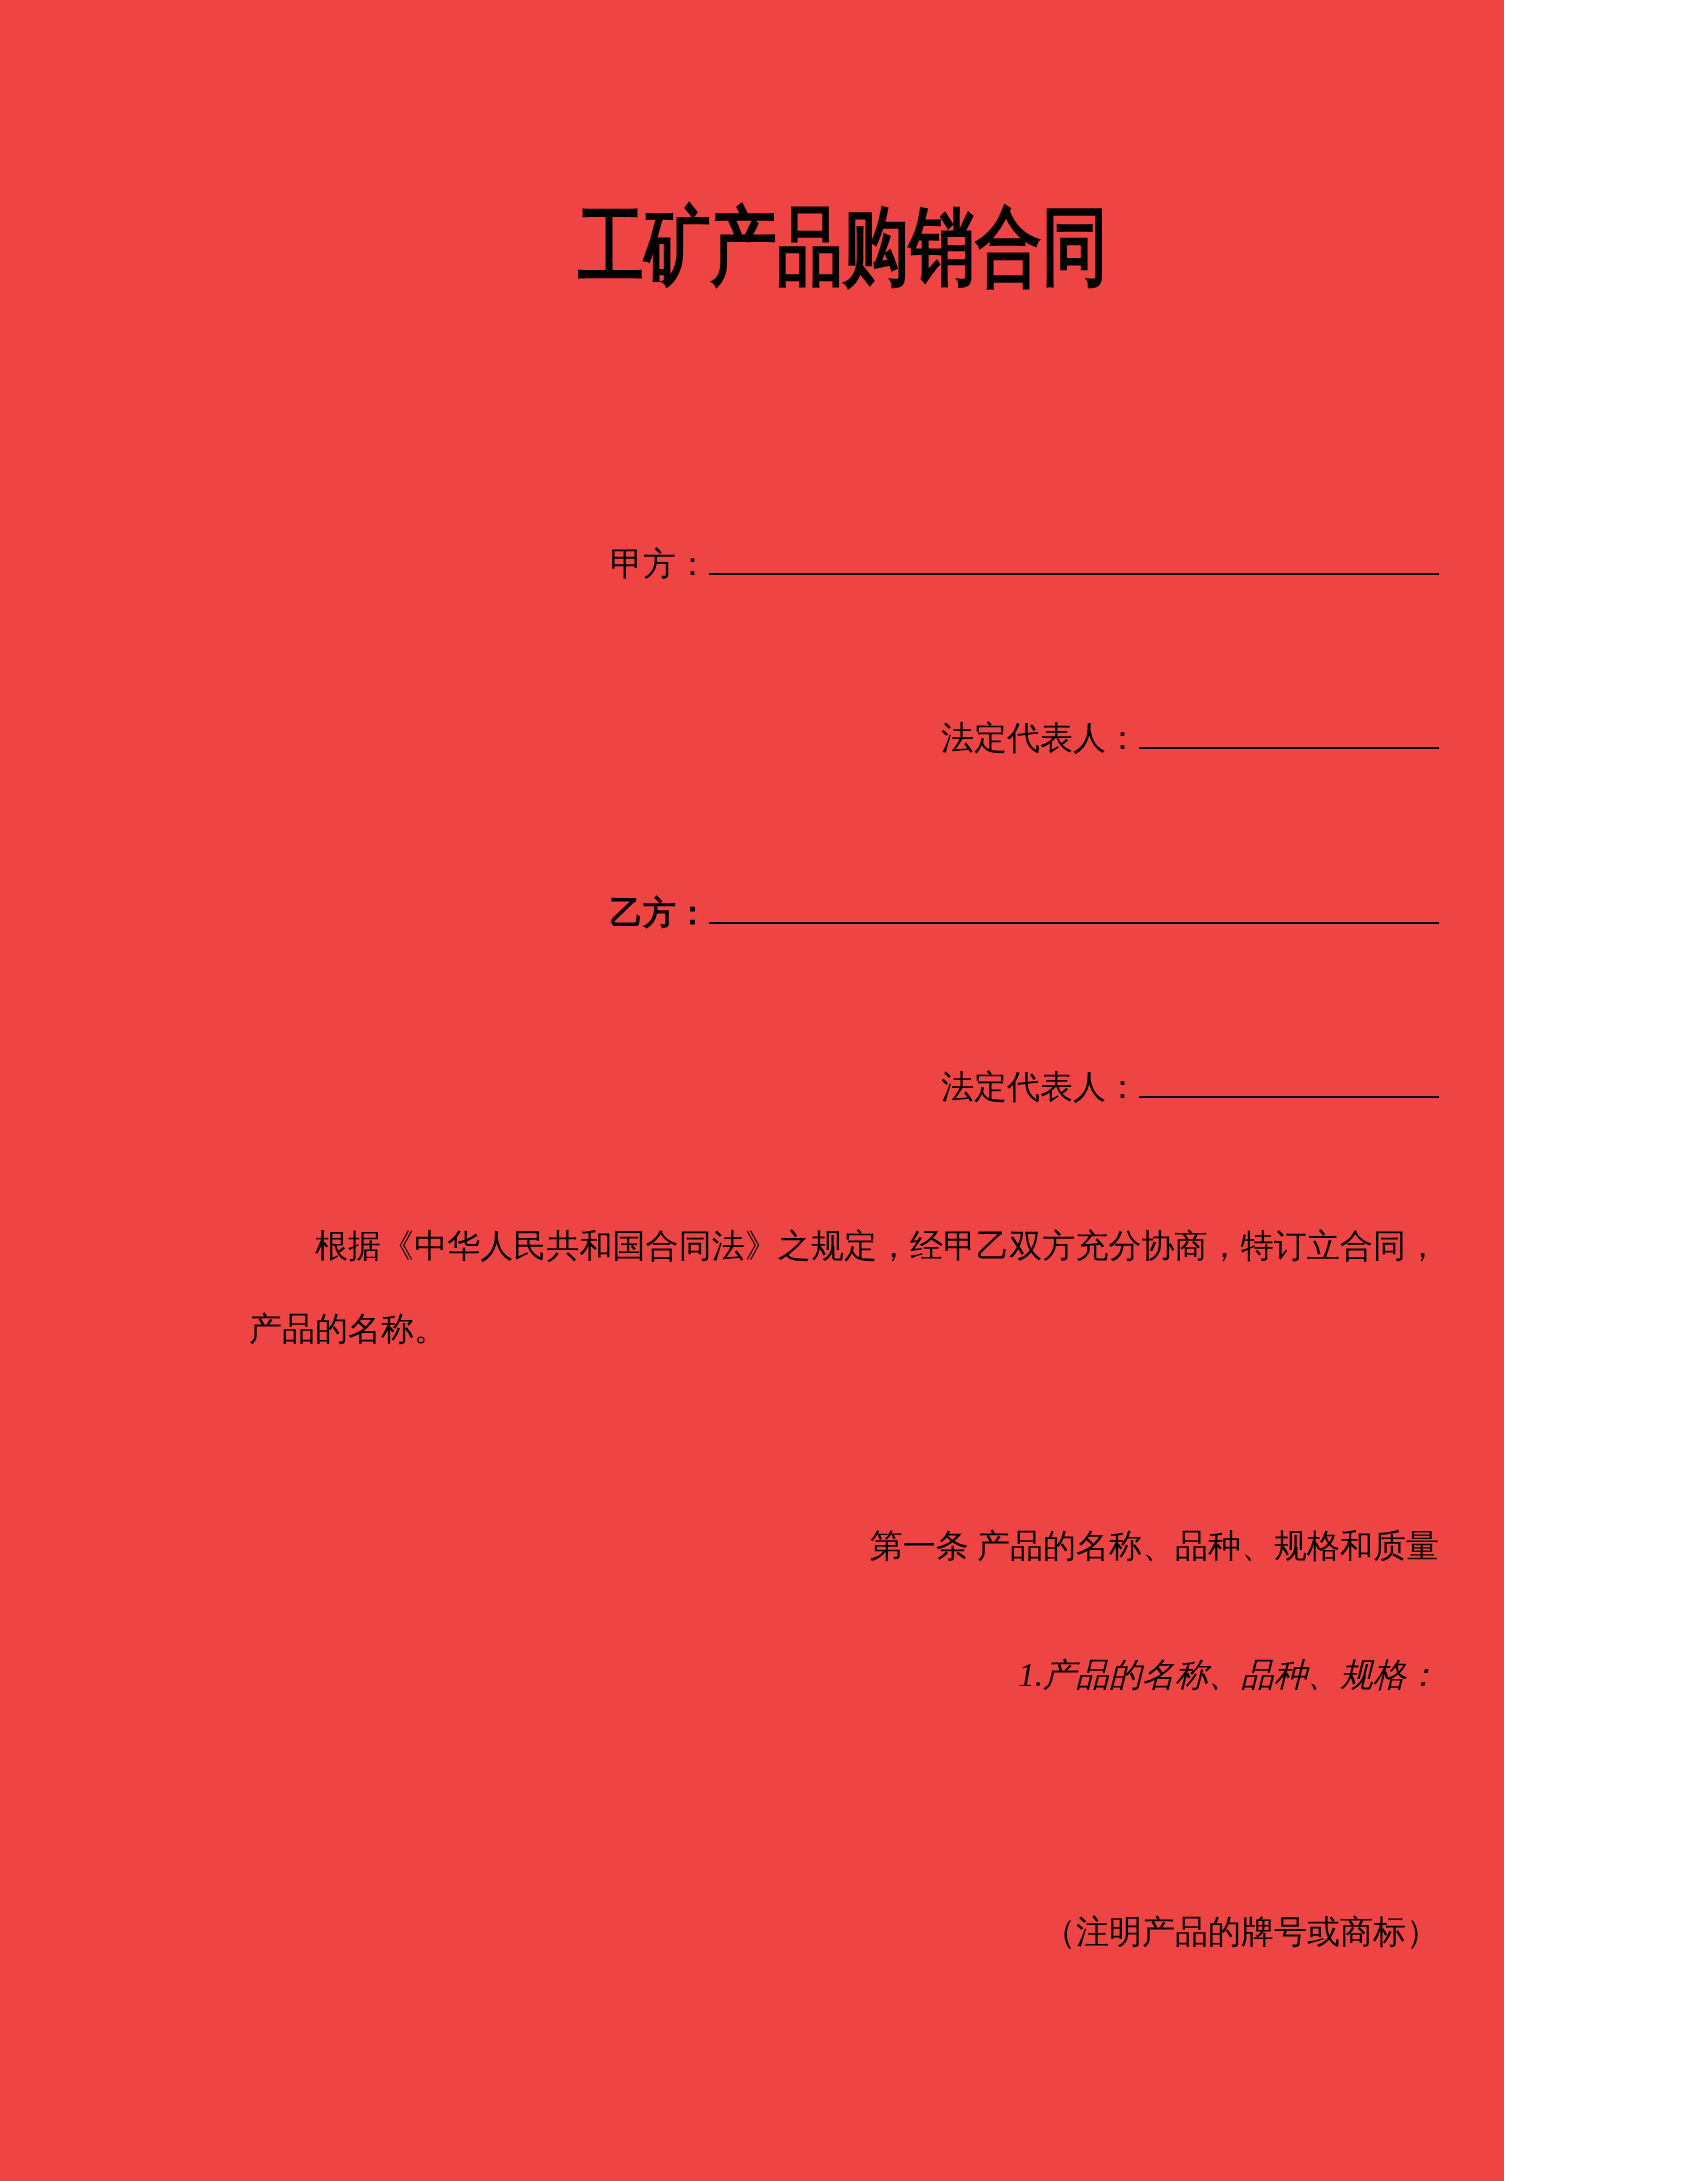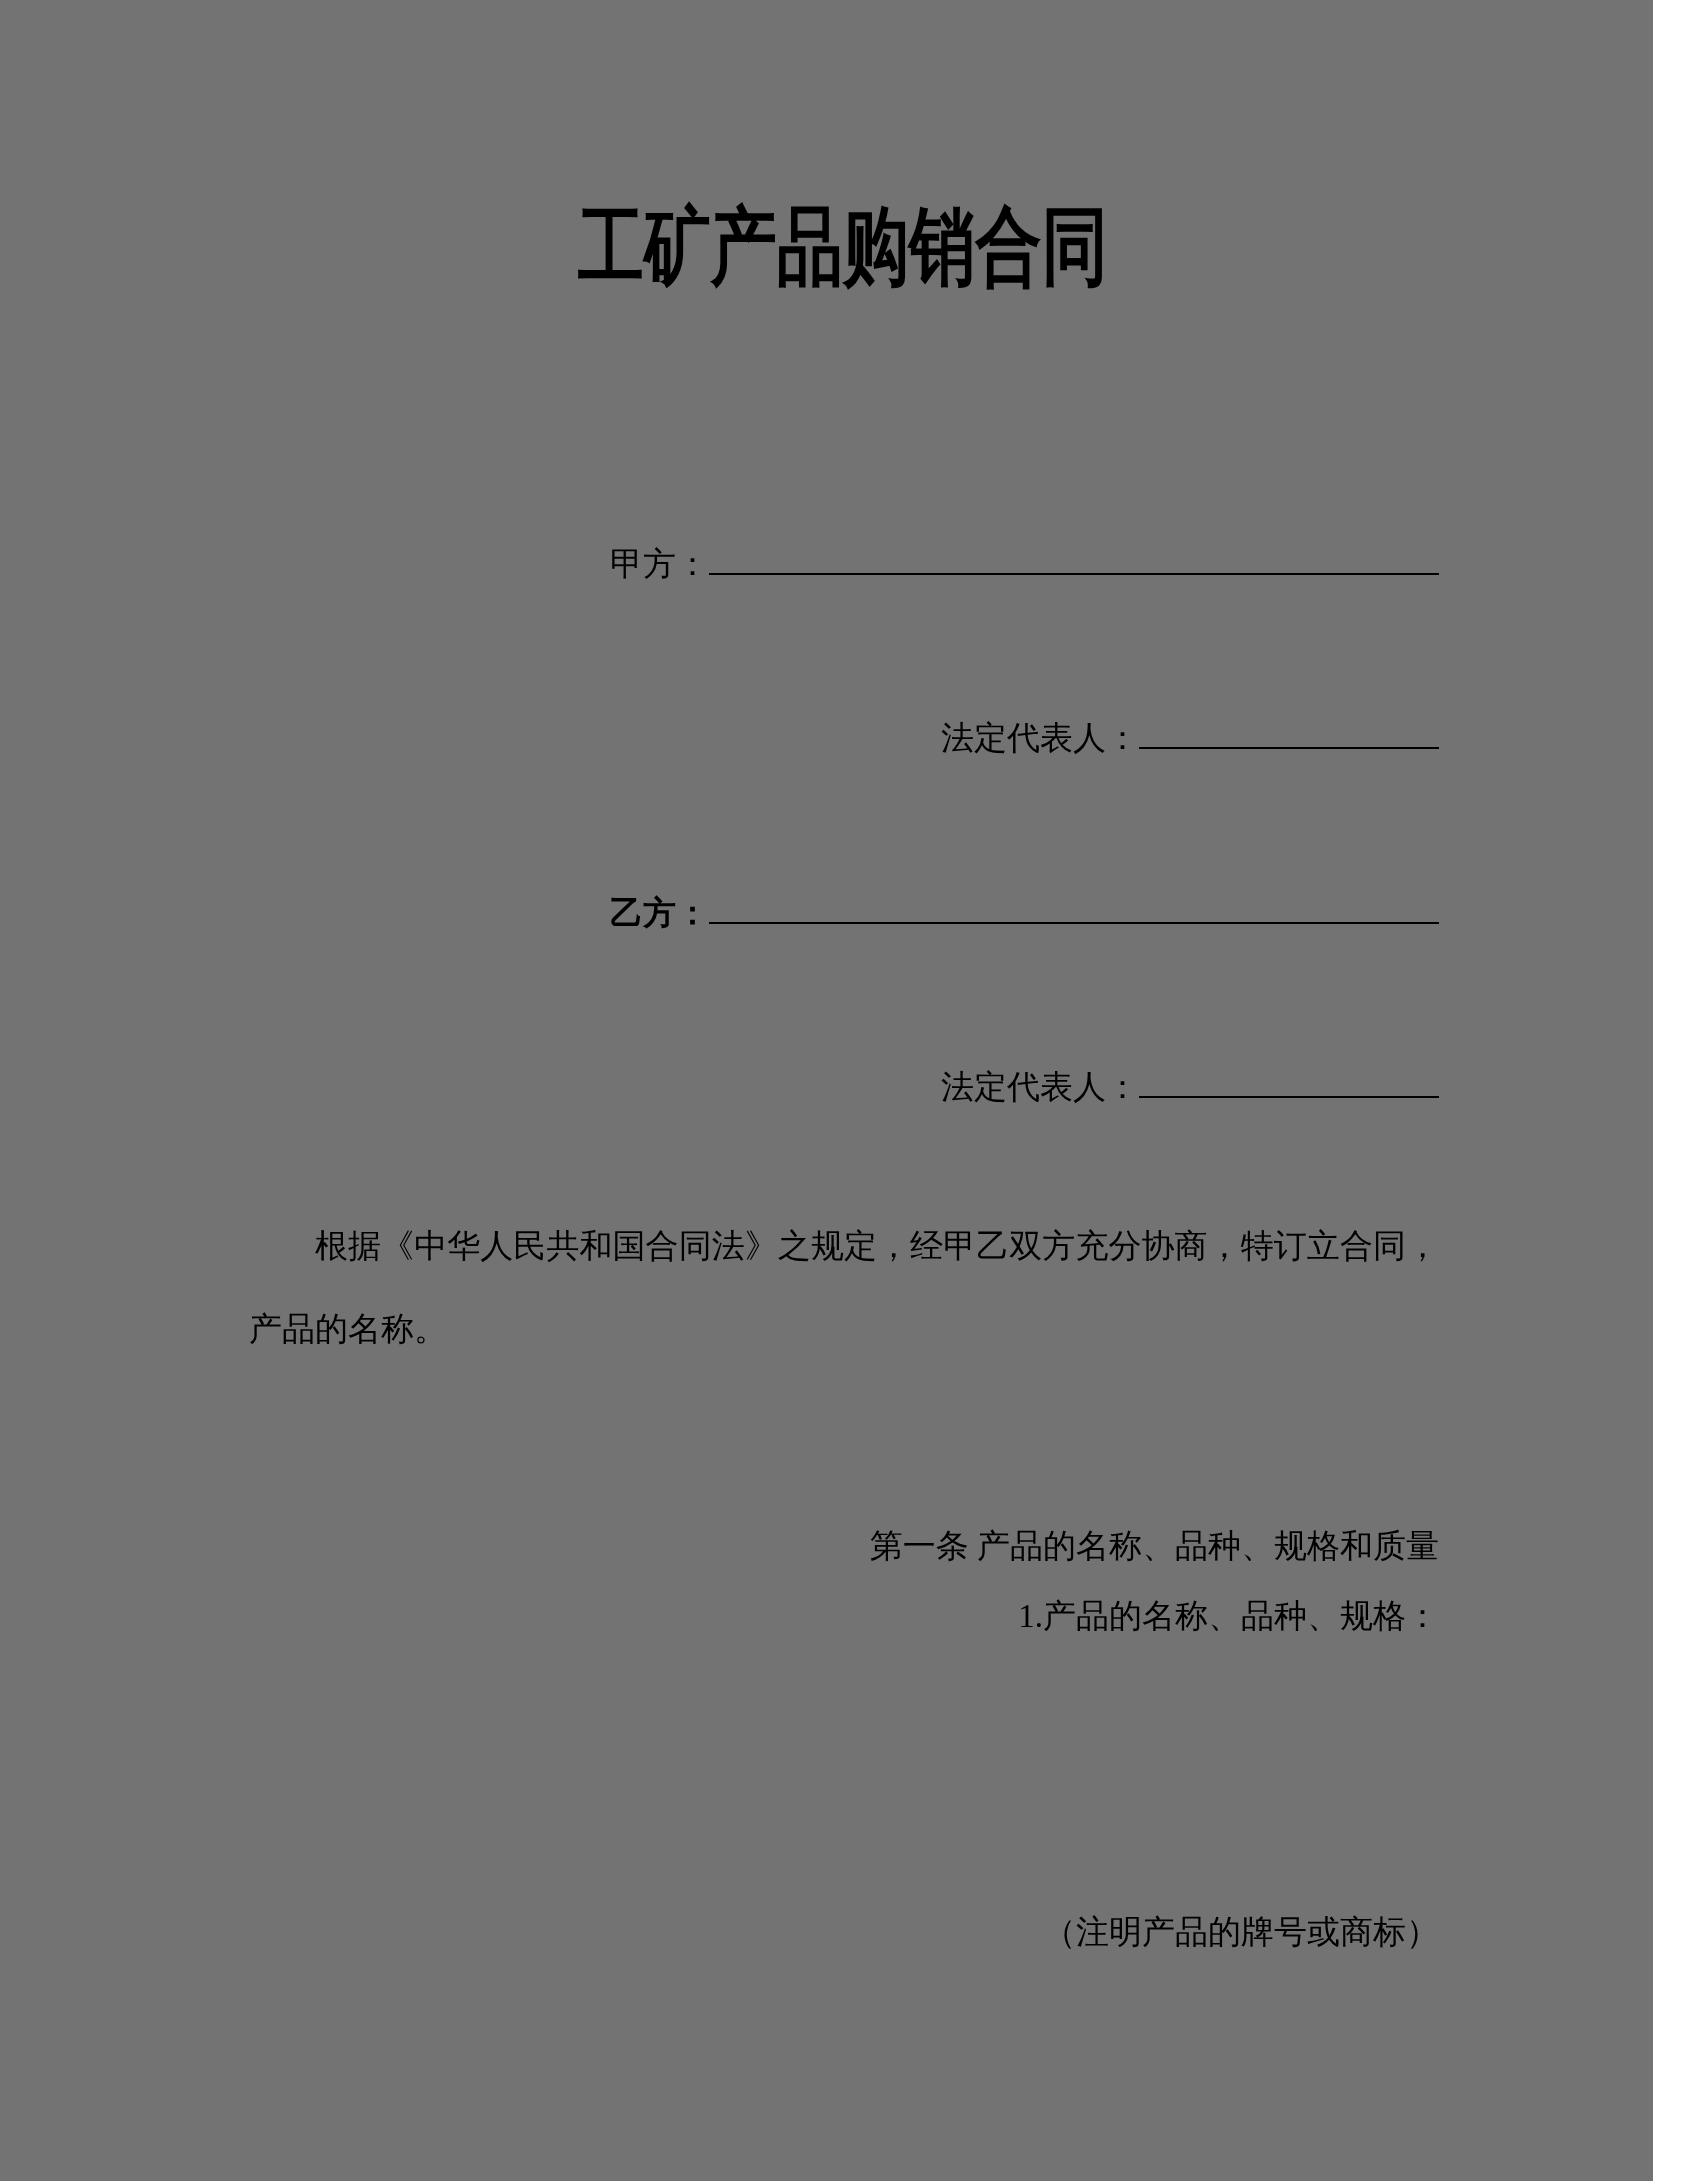--- a/index.html
+++ b/index.html
@@ -2,23 +2,23 @@
 <html style="font-size:14.7px"><head>
 <meta charset="utf-8">
 <style>
   html, body {
     margin: 0;
     padding: 0;
     background: #ffffff;
   }
   .page {
     position: relative;
-    width: 1653px;
+    width: 1504px;
     height: 2182px;
-    background: #737373;
+    background: #ef4444;
     color: #000000;
     font-family: "Liberation Serif", "DejaVu Serif", serif;
     overflow: hidden;
   }
   .doc-title {
     position: absolute;
     top: 195px;
     left: 0;
     width: 1686px;
     text-align: center;
@@ -56,21 +56,21 @@
     vertical-align: baseline;
   }
   .blank.long  { width: 730px; }
   .blank.short { width: 300px; }
   .f1 { top: 542px; }
   .f2 { top: 716px; }
   .f3 { top: 891px; font-weight: bold; }
   .f4 { top: 1065px; }
   .p-intro   { top: 1205px; }
   .h-clause1 { top: 1524px; }
-  .i-item1   { top: 1594px; }
+  .i-item1   { top: 1653px; font-style: italic; }
   .n-note    { top: 1910px; }
 </style>
 </head>
 <body>
 
 <div class="page">
 
   <div class="doc-title">
     <span class="squeeze">工矿产品购销合同</span>
   </div>

